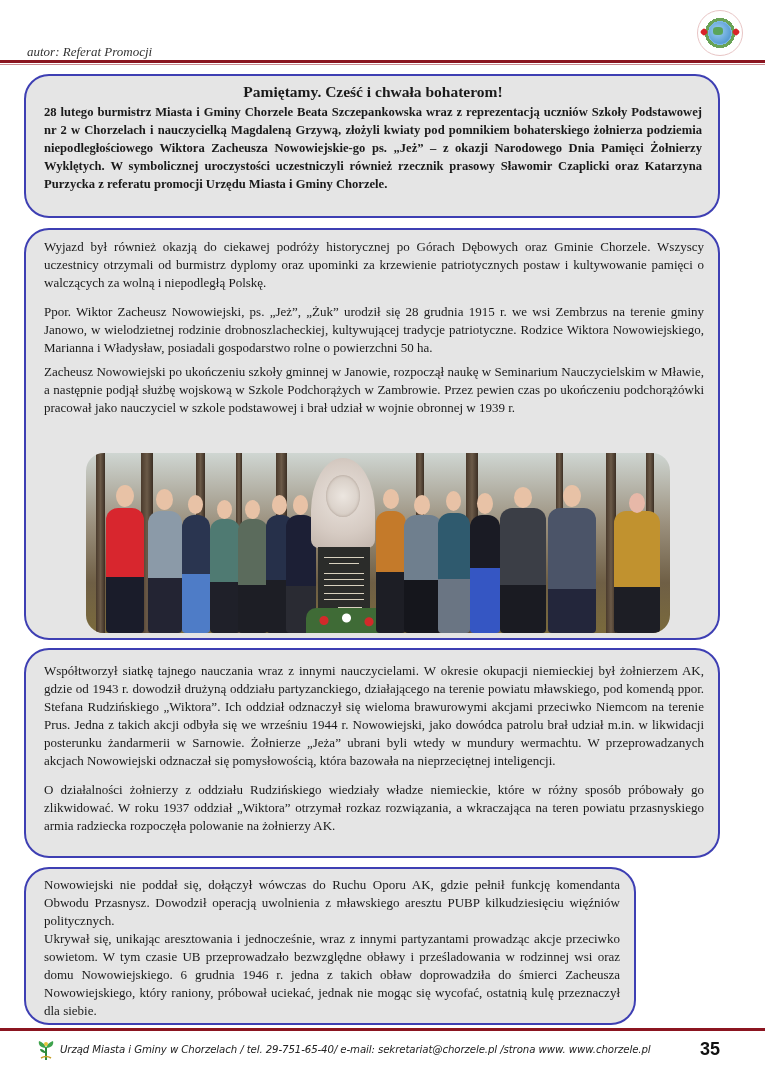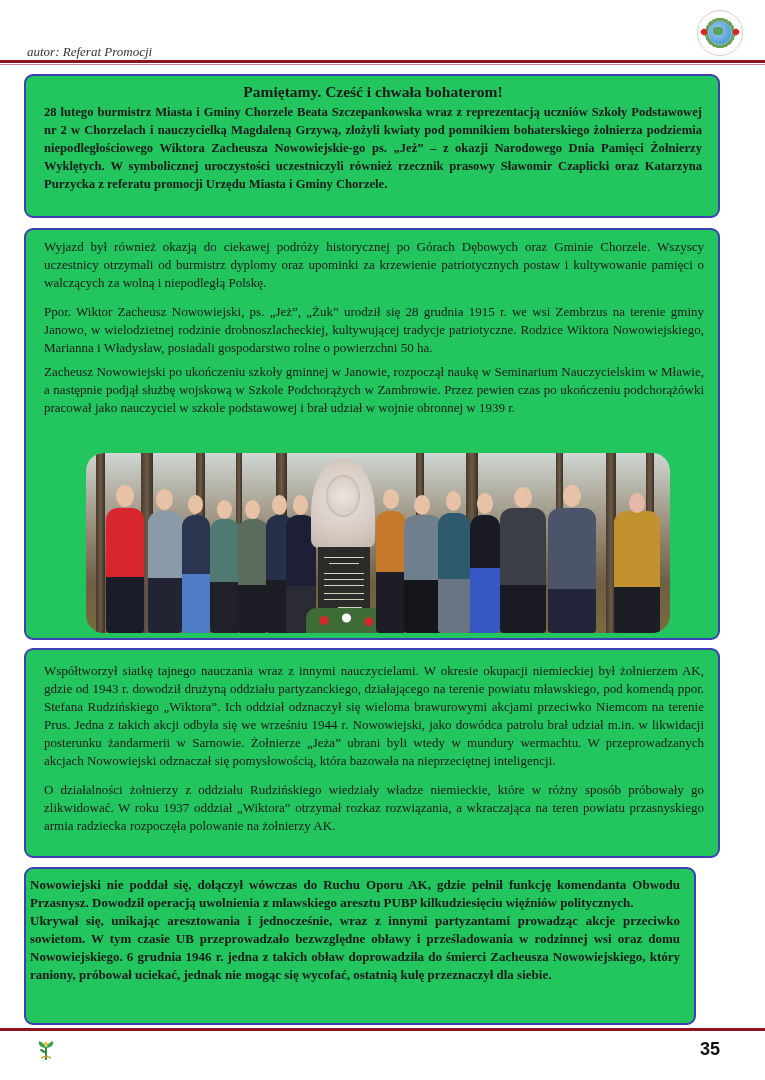--- a/index.html
+++ b/index.html
@@ -7,25 +7,25 @@
   .header{position:absolute;left:0;top:0;width:765px;height:62px;}
   .title{position:absolute;left:80px;top:20px;width:600px;text-align:center;color:#a0101c;font-family:"Liberation Serif",serif;font-weight:bold;font-size:22px;letter-spacing:0.5px;font-variant:small-caps;line-height:24px;}
   .author{position:absolute;left:27px;top:44px;font-style:italic;font-size:13px;color:#333;}
   .logo{position:absolute;left:697px;top:10px;width:44px;height:44px;border-radius:50%;background:radial-gradient(circle at 50% 50%, #7fb8e6 0 12px, #6aa357 12px 15px, #ffffff 15px 22px);border:1px solid #e8c5c5;}
   .logo .globe{position:absolute;left:11px;top:11px;width:22px;height:22px;border-radius:50%;background:radial-gradient(circle at 40% 40%,#9ed0f2,#3b86c7);}
   .logo .land{position:absolute;left:15px;top:16px;width:10px;height:8px;border-radius:40%;background:#5aa55a;}
   .logo .h1{position:absolute;left:3px;top:18px;width:6px;height:6px;background:#d8232a;transform:rotate(45deg);border-radius:2px;}
   .logo .h2{position:absolute;right:3px;top:18px;width:6px;height:6px;background:#d8232a;transform:rotate(45deg);border-radius:2px;}
   .rule-top{position:absolute;left:0;top:60px;width:765px;height:3px;background:#8b1520;}
   .rule-top2{position:absolute;left:0;top:64px;width:765px;height:1px;background:#c98a8f;}
-  .box{position:absolute;border:2px solid #3e3fb3;border-radius:9px;background:#22c55e;box-sizing:border-box;}
+  .box{position:absolute;border:2px solid #3e3fb3;border-radius:25px;background:#e5e5e5;box-sizing:border-box;}
   .box1{left:24px;top:74px;width:696px;height:144px;padding:6px 16px 0 18px;}
   .box2{left:24px;top:228px;width:696px;height:412px;padding:8px 14px 0 18px;}
   .box3{left:24px;top:648px;width:696px;height:210px;padding:12px 14px 0 18px;}
-  .box4{left:24px;top:867px;width:672px;height:158px;padding:7px 14px 0 4px;font-weight:bold;}
+  .box4{left:24px;top:867px;width:612px;height:158px;padding:7px 14px 0 18px;}
   .box1 h2{margin:0 0 2px 0;text-align:center;font-size:15.5px;font-weight:bold;line-height:19px;}
   .box1 p{margin:0;font-weight:bold;font-size:12.6px;line-height:18px;text-align:justify;}
   .box p.t{margin:0;font-size:13px;line-height:18px;text-align:justify;}
   .gap{height:11px;}
   .gap-s{height:6px;}
   .photo{position:absolute;left:60px;top:223px;width:584px;height:180px;border-radius:18px;overflow:hidden;background:linear-gradient(180deg,#cfd6d2 0%,#9a8f7c 40%,#6f5f45 72%,#7a6a3c 100%);}
   .tree{position:absolute;top:0;width:9px;height:180px;background:linear-gradient(90deg,#4a3a2c,#6b5a48,#3c2f24);}
   .person{position:absolute;border-radius:12px 12px 4px 4px;}
   .head{position:absolute;border-radius:50%;background:#e8c2a6;}
   .monument{position:absolute;left:225px;top:5px;width:64px;height:90px;border-radius:50% 50% 8px 8px / 60% 60% 8px 8px;background:radial-gradient(circle at 50% 45%,#e9e2dc,#d6cbc3 60%,#c2b5ac);}
@@ -138,14 +138,15 @@
 <div class="rule-bot"></div>
 <div class="footer">
   <svg class="flogo" viewBox="0 0 20 22">
     <path d="M10 21 L10 8" stroke="#2d8a3a" stroke-width="2" fill="none"></path>
     <path d="M10 9 C4 9 2 5 3 2 C6 3 9 5 10 9 Z" fill="#3fa34d"></path>
     <path d="M10 9 C16 9 18 5 17 2 C14 3 11 5 10 9 Z" fill="#3fa34d"></path>
     <path d="M10 14 C6 14 4 12 4 10 C7 10 9 12 10 14 Z" fill="#2d8a3a"></path>
     <circle cx="10" cy="5" r="2" fill="#e4c43a"></circle>
     <path d="M5 19 Q10 16 15 19" stroke="#c7a028" stroke-width="1.5" fill="none"></path>
   </svg>
+  <div class="ftext">Urząd Miasta i Gminy  w Chorzelach  / tel. 29-751-65-40/  e-mail: sekretariat@chorzele.pl /strona www.  www.chorzele.pl</div>
   <div class="pnum">35</div>
 </div>
 
 </body></html>

